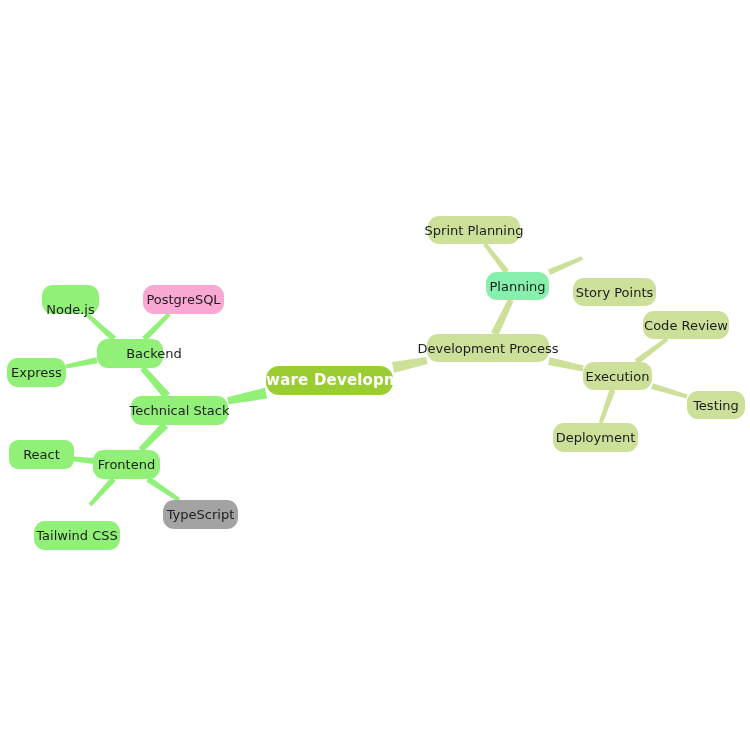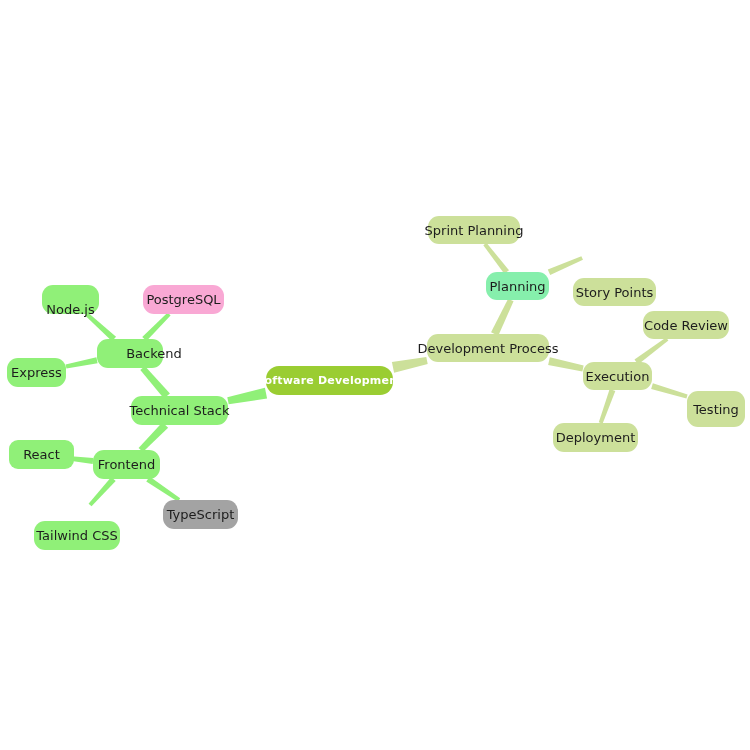--- a/index.html
+++ b/index.html
@@ -40,21 +40,21 @@
   .node-label {
     display: block;
     white-space: nowrap;
   }
   
   .node.root {
     border-radius: 13px;
   }
   .node.root .node-label {
     color: #ffffff;
-    font-size: 11px;
+    font-size: 15px;
     font-weight: bold;
     letter-spacing: 0.2px;
   }
   
   .node.branch .node-label,
   .node.leaf .node-label {
     color: #1d1d1d;
     font-size: 13px;
     font-weight: normal;
   }
@@ -97,21 +97,21 @@
       </div>
       <div class="node leaf" style="left: 573px; top: 230px; width: 83px; height: 28px; background: rgb(204, 224, 154); margin-top: 48px;">
         <span class="node-label" style="color: rgb(29, 29, 29);">Story Points</span>
       </div>
       <div class="node branch" style="left: 583px; top: 362px; width: 69px; height: 28px; background: rgb(204, 224, 154);">
         <span class="node-label" style="color: rgb(29, 29, 29);">Execution</span>
       </div>
       <div class="node leaf" style="left: 643px; top: 311px; width: 86px; height: 28px; background: rgb(204, 224, 154);">
         <span class="node-label" style="color: rgb(29, 29, 29);">Code Review</span>
       </div>
-      <div class="node leaf" style="left: 687px; top: 391px; width: 58px; height: 36px; background: rgb(204, 224, 154);">
+      <div class="node leaf" style="left: 687px; top: 391px; width: 58px; height: 28px; background: rgb(204, 224, 154);">
         <span class="node-label" style="color: rgb(29, 29, 29);">Testing</span>
       </div>
       <div class="node leaf" style="left: 553px; top: 423px; width: 85px; height: 29px; background: rgb(204, 224, 154);">
         <span class="node-label" style="color: rgb(29, 29, 29);">Deployment</span>
       </div>
       <div class="node branch" style="left: 131px; top: 396px; width: 97px; height: 29px; background: rgb(144, 240, 120);">
         <span class="node-label" style="color: rgb(29, 29, 29);">Technical Stack</span>
       </div>
       <div class="node branch" style="left: 97px; top: 339px; width: 66px; height: 29px; background: rgb(144, 240, 120);">
         <span class="node-label" style="color: rgb(29, 29, 29); padding-left: 48px;">Backend</span>

